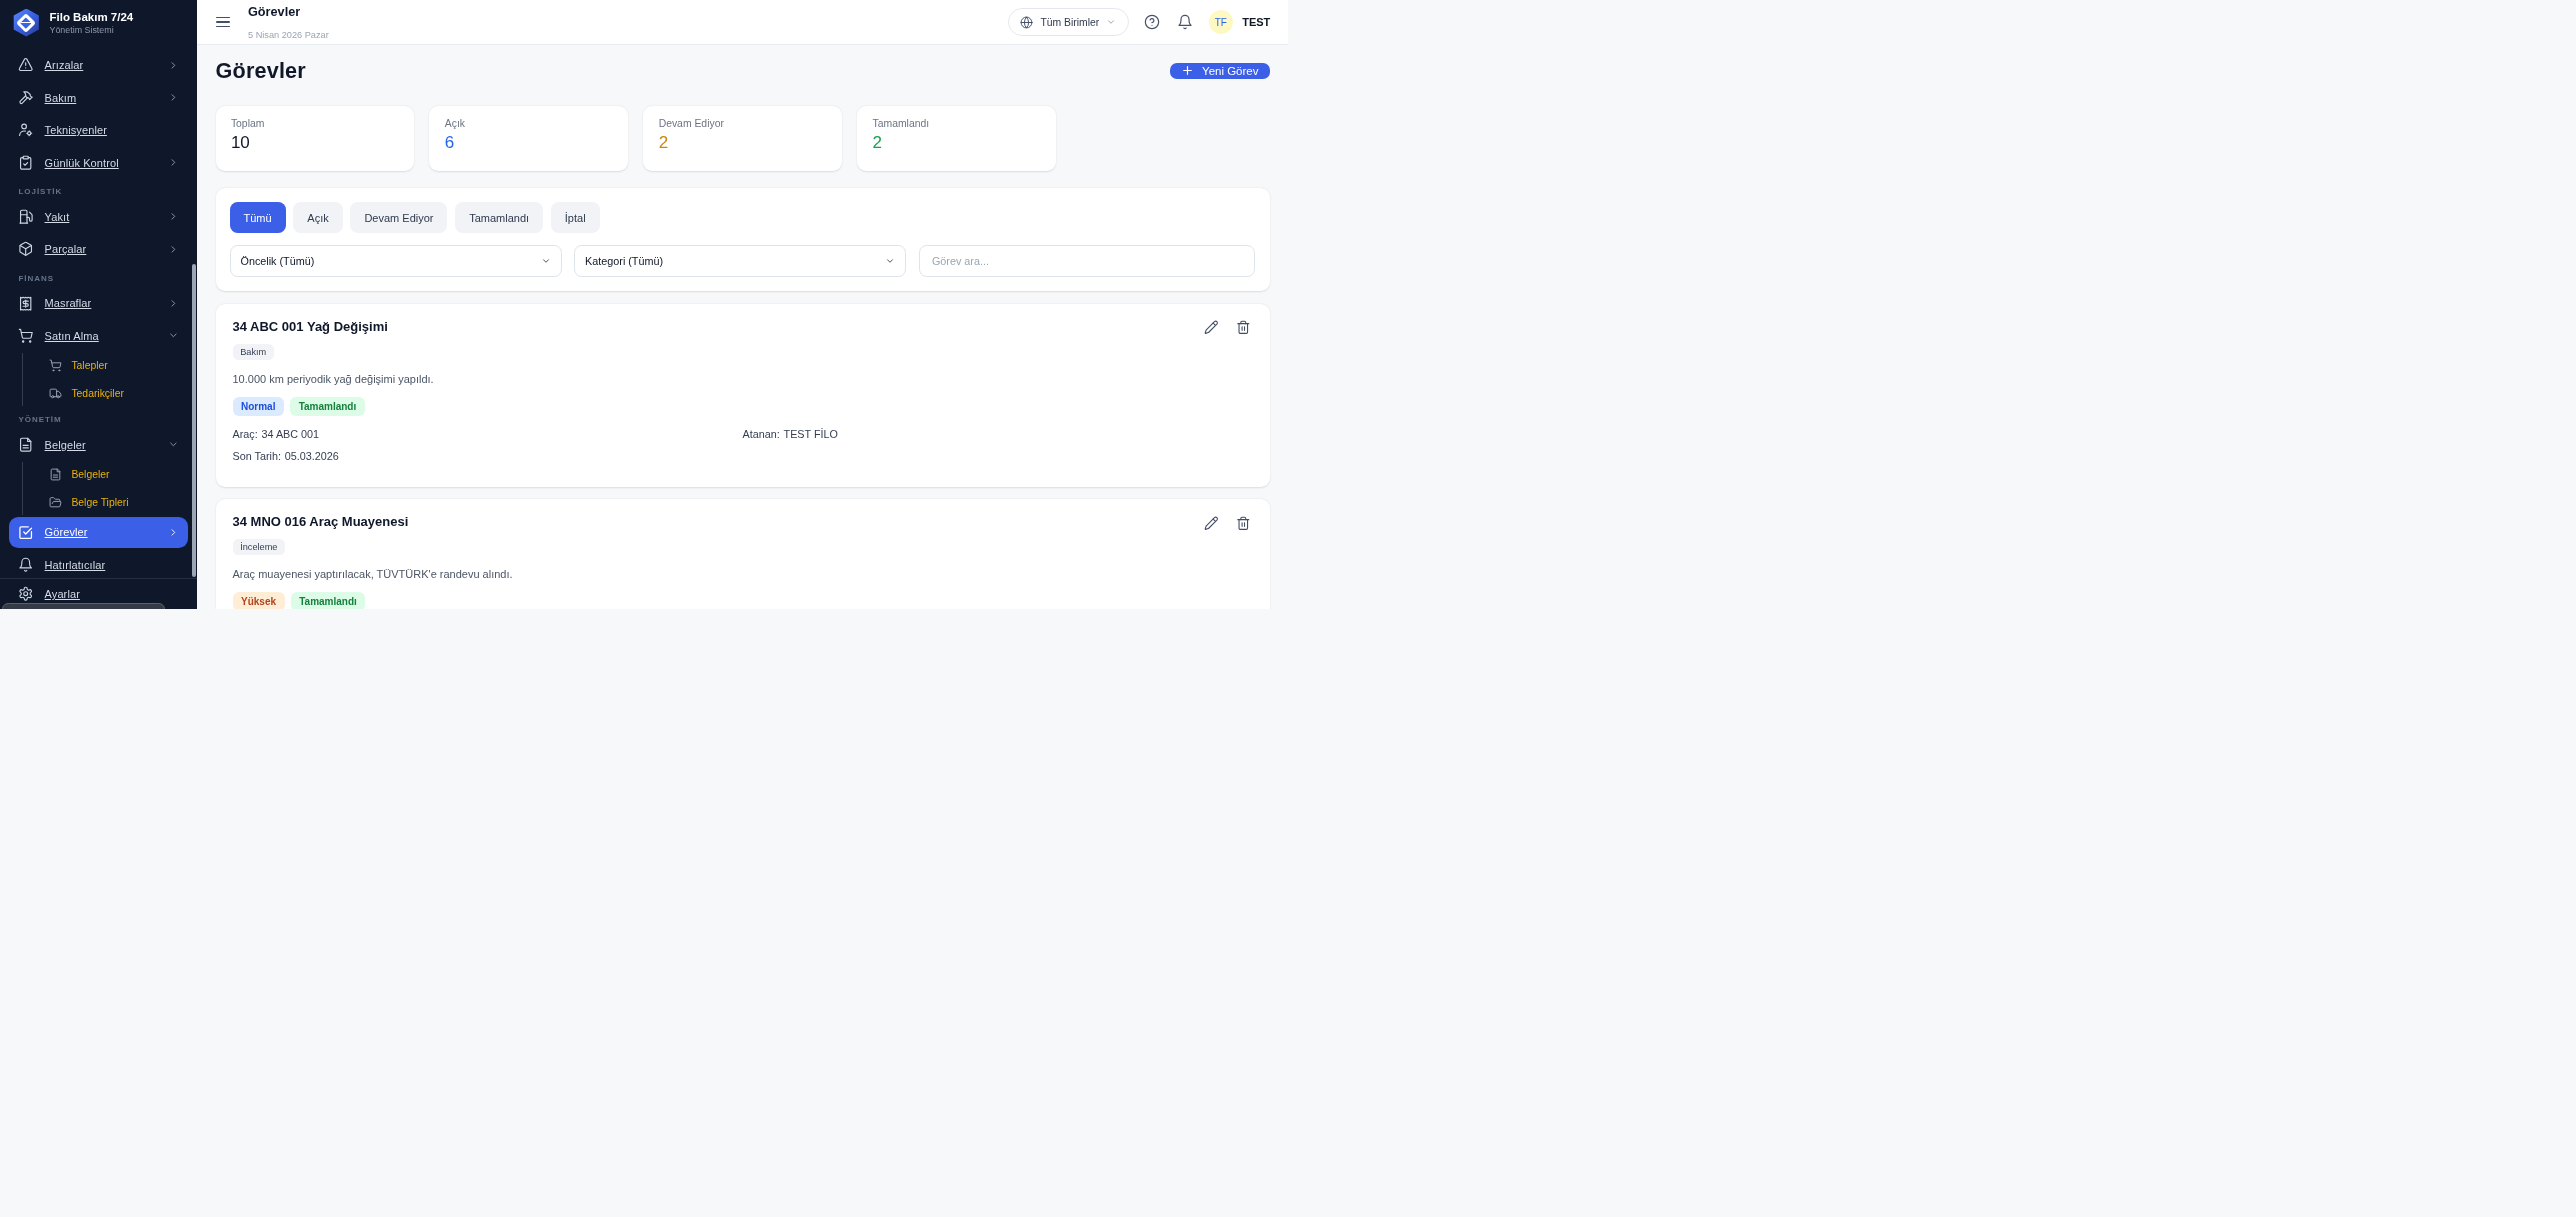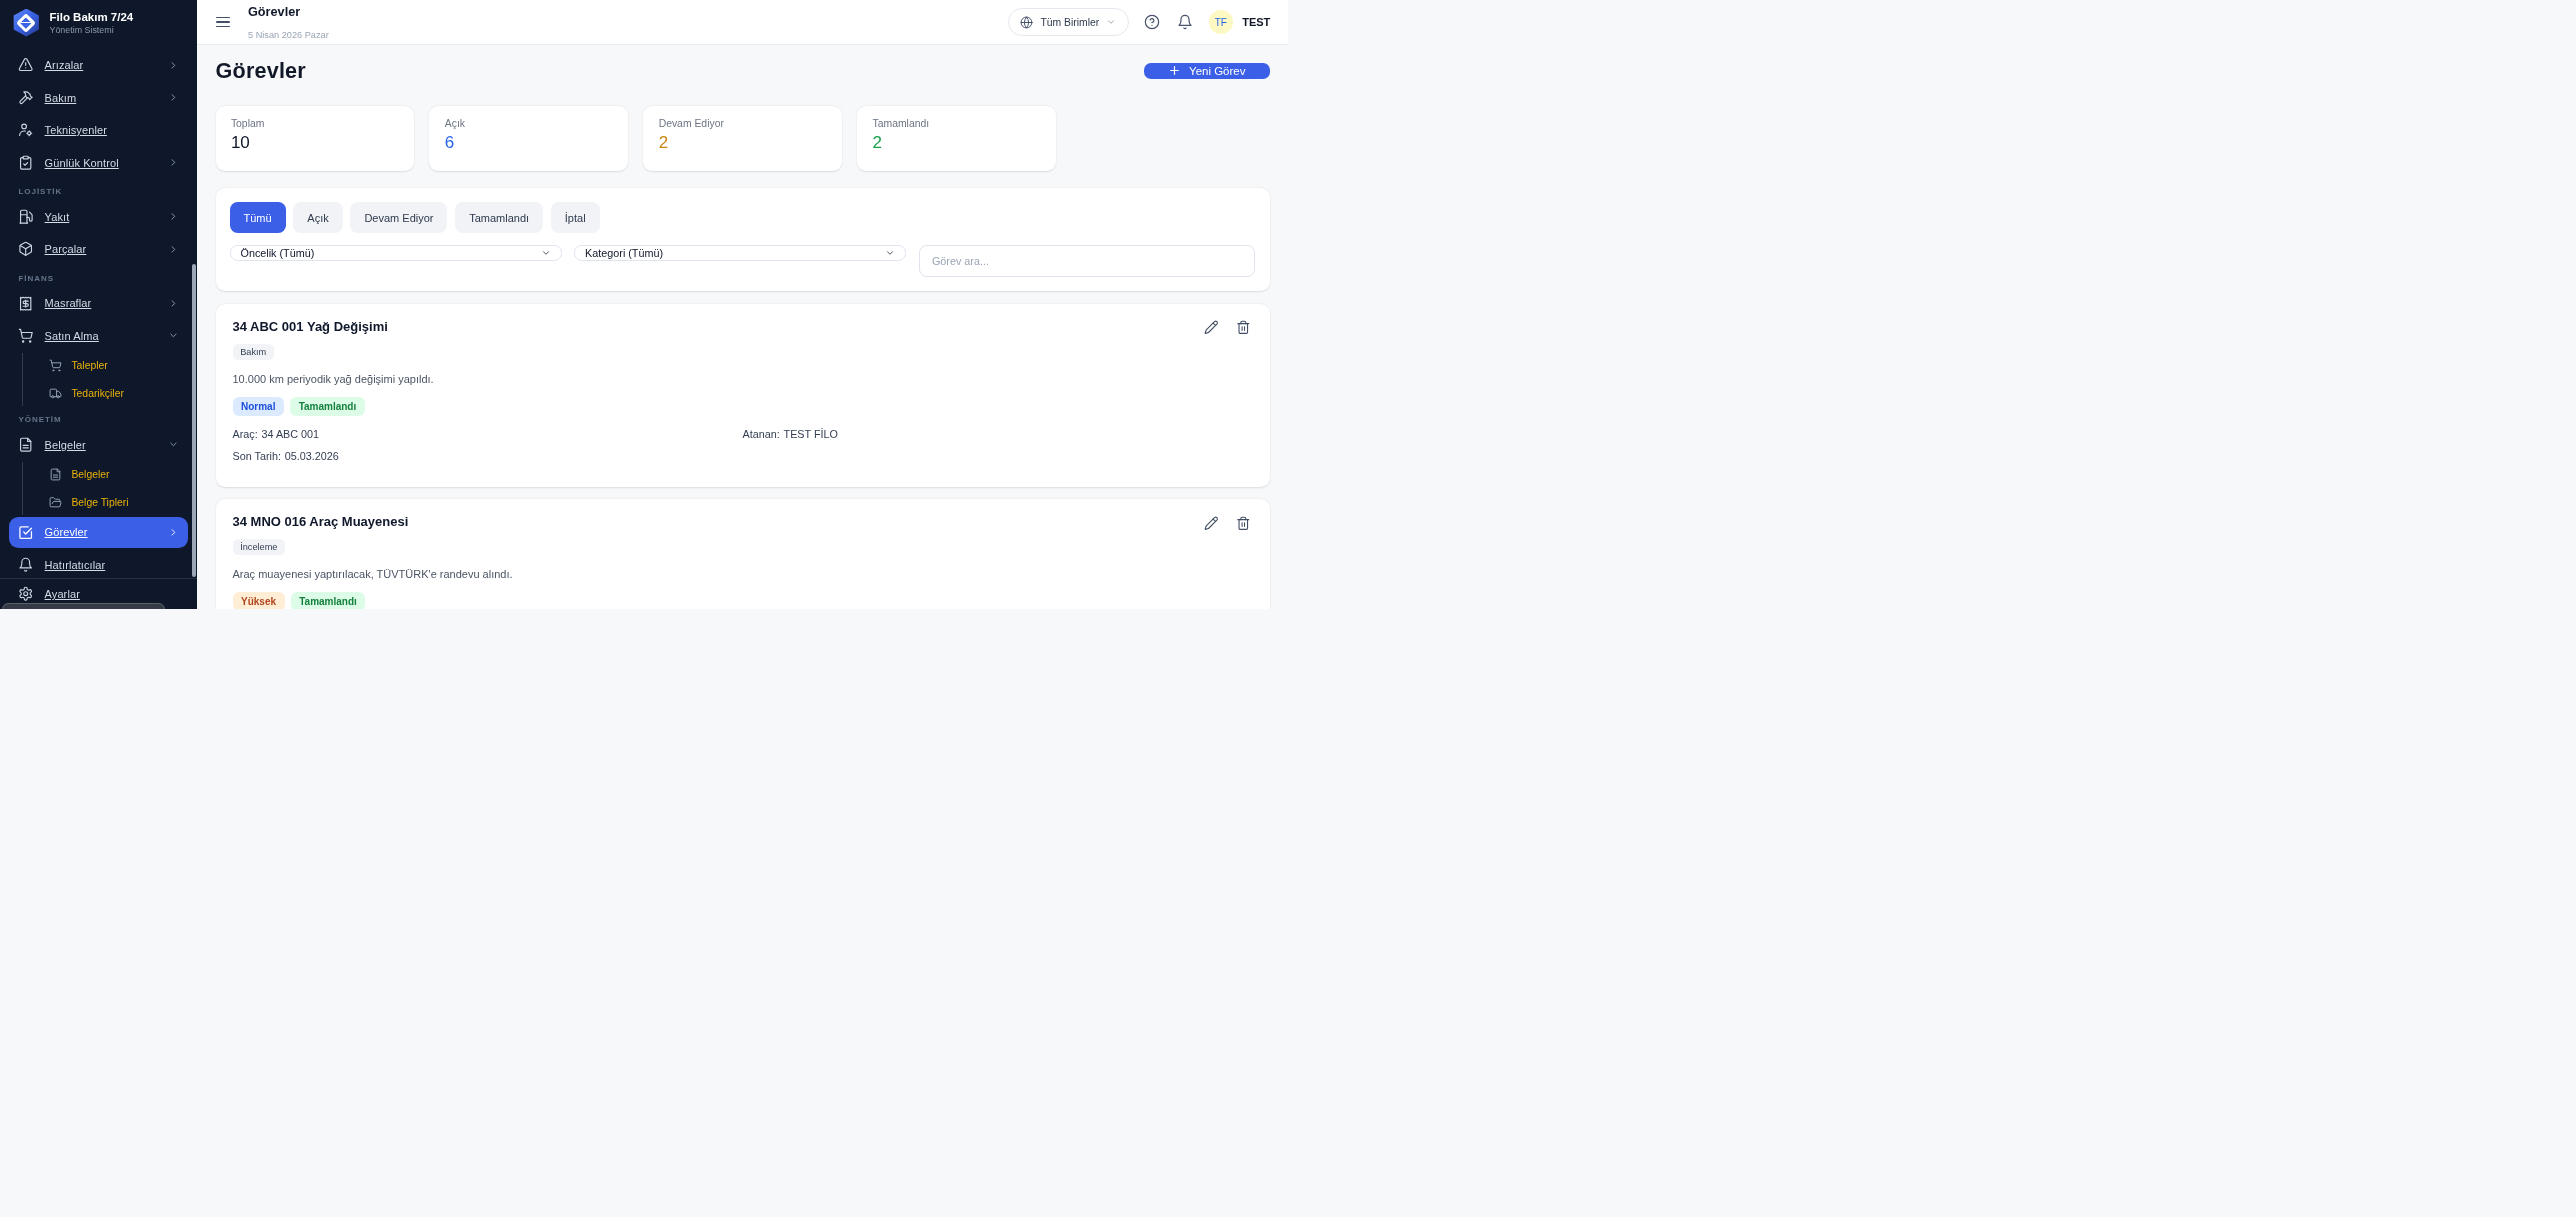--- a/index.html
+++ b/index.html
@@ -47,38 +47,38 @@
   .tb-right { margin-left:auto; display:flex; align-items:center; gap:14px; }
   .unit-pill { display:flex; align-items:center; gap:7px; height:28.5px; padding:0 11.5px; border:0.8px solid #e5e9ef; border-radius:14.6px; background:#ffffff; cursor:pointer; }
   .unit-pill .ulabel { font-size:10.4px; color:#2f3a4d; }
   .icon-btn { background:none; border:none; color:#47536a; display:flex; align-items:center; cursor:pointer; padding:1.5px; }
   .avatar { width:24px; height:24px; border-radius:50%; background:#fef9c3; color:#2563eb; font-size:10px; font-weight:400; display:flex; align-items:center; justify-content:center; }
   .username { font-size:11px; font-weight:600; color:#111827; margin-left:-4.6px; }
 
   .content { flex:1; overflow:hidden; padding:10px 18.5px 0; }
   .page-head { display:flex; align-items:center; justify-content:space-between; margin-bottom:20px; }
   .page-title { font-size:21.6px; font-weight:800; color:#111827; line-height:31px; letter-spacing:0.2px; }
-  .new-task-btn { display:flex; align-items:center; gap:7.7px; height:16px; padding:0 24px; background:#3b5fe6; color:#ffffff; border:none; border-radius:7px; font-size:11.5px; font-family:inherit; cursor:pointer;text-align:center; }
+  .new-task-btn { display:flex; align-items:center; gap:7.7px; height:16px; padding:0 11px; background:#3b5fe6; color:#ffffff; border:none; border-radius:7px; font-size:11.5px; font-family:inherit; cursor:pointer;text-align:center; }
 
   .stats { display:grid; grid-template-columns:repeat(5,1fr); gap:15.4px; }
   .stat-card { background:#ffffff; border-radius:9.2px; height:65px; padding:12.3px 15.4px; box-shadow:0 0.8px 1.5px rgba(15,23,42,.05), 0 0.8px 2.3px rgba(15,23,42,.07); }
   .stat-card.overdue { border-left:3.1px solid #dc2626; padding-left:13px; }
   .stat-label { font-size:10.4px; color:#6b7483; }
   .stat-value { font-size:17px; font-weight:400; margin-top:3.8px; color:#0f172a; }
   .stat-value.v-blue { color:#2563eb; }
   .stat-value.v-amber { color:#c9880e; }
   .stat-value.v-green { color:#16a34a; }
   .stat-value.v-red { color:#dc2626; }
 
   .filter-panel { margin-top:17px; background:#ffffff; border-radius:9.2px; padding:14px; box-shadow:0 0.8px 1.5px rgba(15,23,42,.05), 0 0.8px 2.3px rgba(15,23,42,.07); }
   .tabs { display:flex; gap:7.7px; }
   .tab { height:31px; padding:0 14px; border:none; border-radius:7.7px; background:#f1f3f7; color:#2f3a4d; font-size:11px; font-family:inherit; cursor:pointer; }
   .tab.active { background:#3b5fe6; color:#ffffff; }
   .filter-row { display:flex; gap:12.3px; margin-top:12.3px; }
-  .selectbox { flex:1; height:16px; border:0.8px solid #dfe4ec; border-radius:7.7px; display:flex; align-items:center; padding:0 10px; font-size:10.8px; color:#0f172a; background:#ffffff; cursor:pointer; }
+  .selectbox { flex:1; height:32px; border:0.8px solid #dfe4ec; border-radius:7.7px; display:flex; align-items:center; padding:0 10px; font-size:10.8px; color:#0f172a; background:#ffffff; cursor:pointer; }
   .selectbox .caret { margin-left:auto; color:#2b3445; display:flex; }
   .search-input { flex:1; height:32px; border:0.8px solid #dfe4ec; border-radius:7.7px; padding:0 12.3px; font-size:10.8px; font-family:inherit; color:#0f172a; background:#ffffff; }
   .search-input::placeholder { color:#9aa5b5; }
 
   .task-card { margin-top:12.3px; background:#ffffff; border-radius:9.2px; padding:15.4px 17px; box-shadow:0 0.8px 1.5px rgba(15,23,42,.05), 0 0.8px 2.3px rgba(15,23,42,.07); min-height:183px; }
   .task-head { display:flex; align-items:flex-start; }
   .task-title { font-size:13px; font-weight:700; color:#0f172a; }
   .task-actions { margin-left:auto; display:flex; gap:14.6px; }
   .task-actions .icon-btn { color:#414e63; }
   .tag { display:inline-block; margin-top:7px; padding:3.1px 7.7px; background:#f1f3f7; border-radius:5.4px; font-size:9.2px; color:#333e52; }

